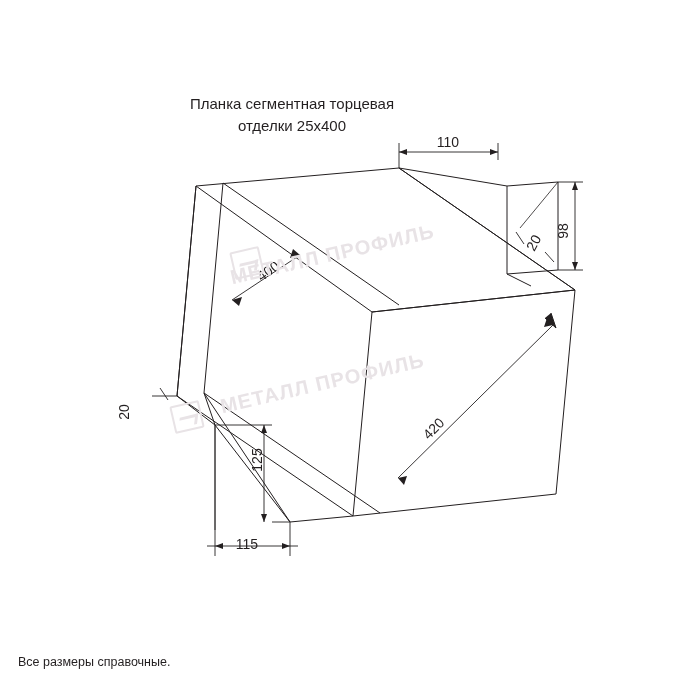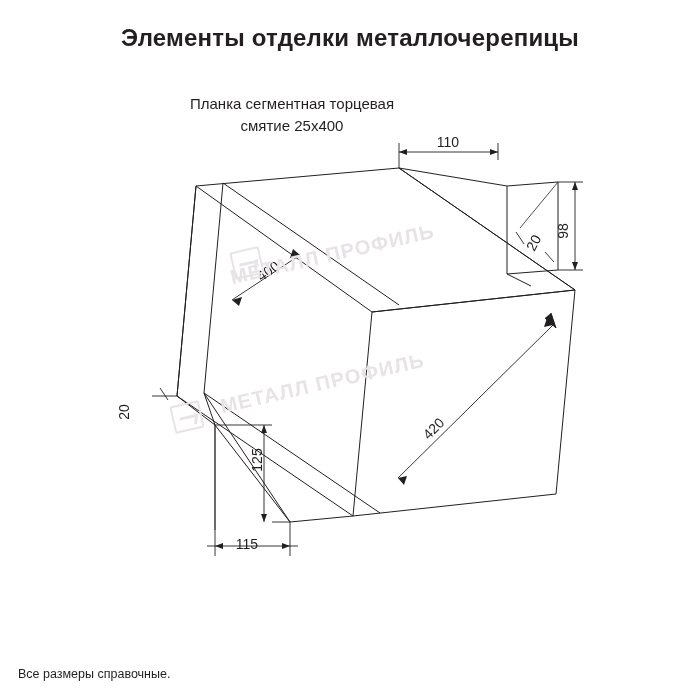--- a/index.html
+++ b/index.html
@@ -46,21 +46,21 @@
   .drawing {
     position: absolute;
     top: 0;
     left: 0;
     width: 700px;
     height: 700px;
   }
   .footer {
     position: absolute;
     left: 18px;
-    bottom: 16px;
+    bottom: 28px;
     font-size: 12.5px;
     line-height: 19px;
     color: #231f20;
   }
   .footer div { white-space: nowrap; }
   .wm {
     position: absolute;
     font-family: "Liberation Sans", sans-serif;
     font-size: 20px;
     font-weight: bold;
@@ -90,25 +90,24 @@
     transform: skewX(-20deg);
   }
   .wm-logo1 { left: 232px; top: 249px; transform: rotate(-13deg); }
   .wm-logo2 { left: 172px; top: 403px; transform: rotate(-13deg); }
 </style>
 </head>
 <body>
 
 <div class="page">
 
-  <div class="title">Элементы отделки металлочерепицы</div>
 
   <div class="subtitle">
     <span>Планка сегментная торцевая</span>
-    <span class="line2">смятие 25х400</span>
+    <span class="line2">отделки 25х400</span>
   </div>
 
   <svg class="drawing" viewBox="0 0 700 700">
     <g fill="none" stroke="#231f20" stroke-width="1" stroke-linejoin="miter" stroke-linecap="butt">
 
       <path d="M 196,186 L 399,168 L 575,290 L 372,312 Z"></path>
       <path d="M 196,186 L 177,396 L 353,516 L 372,312"></path>
       <path d="M 177,396 L 196,186"></path>
 
       <path d="M 223,183 L 204,393"></path>

